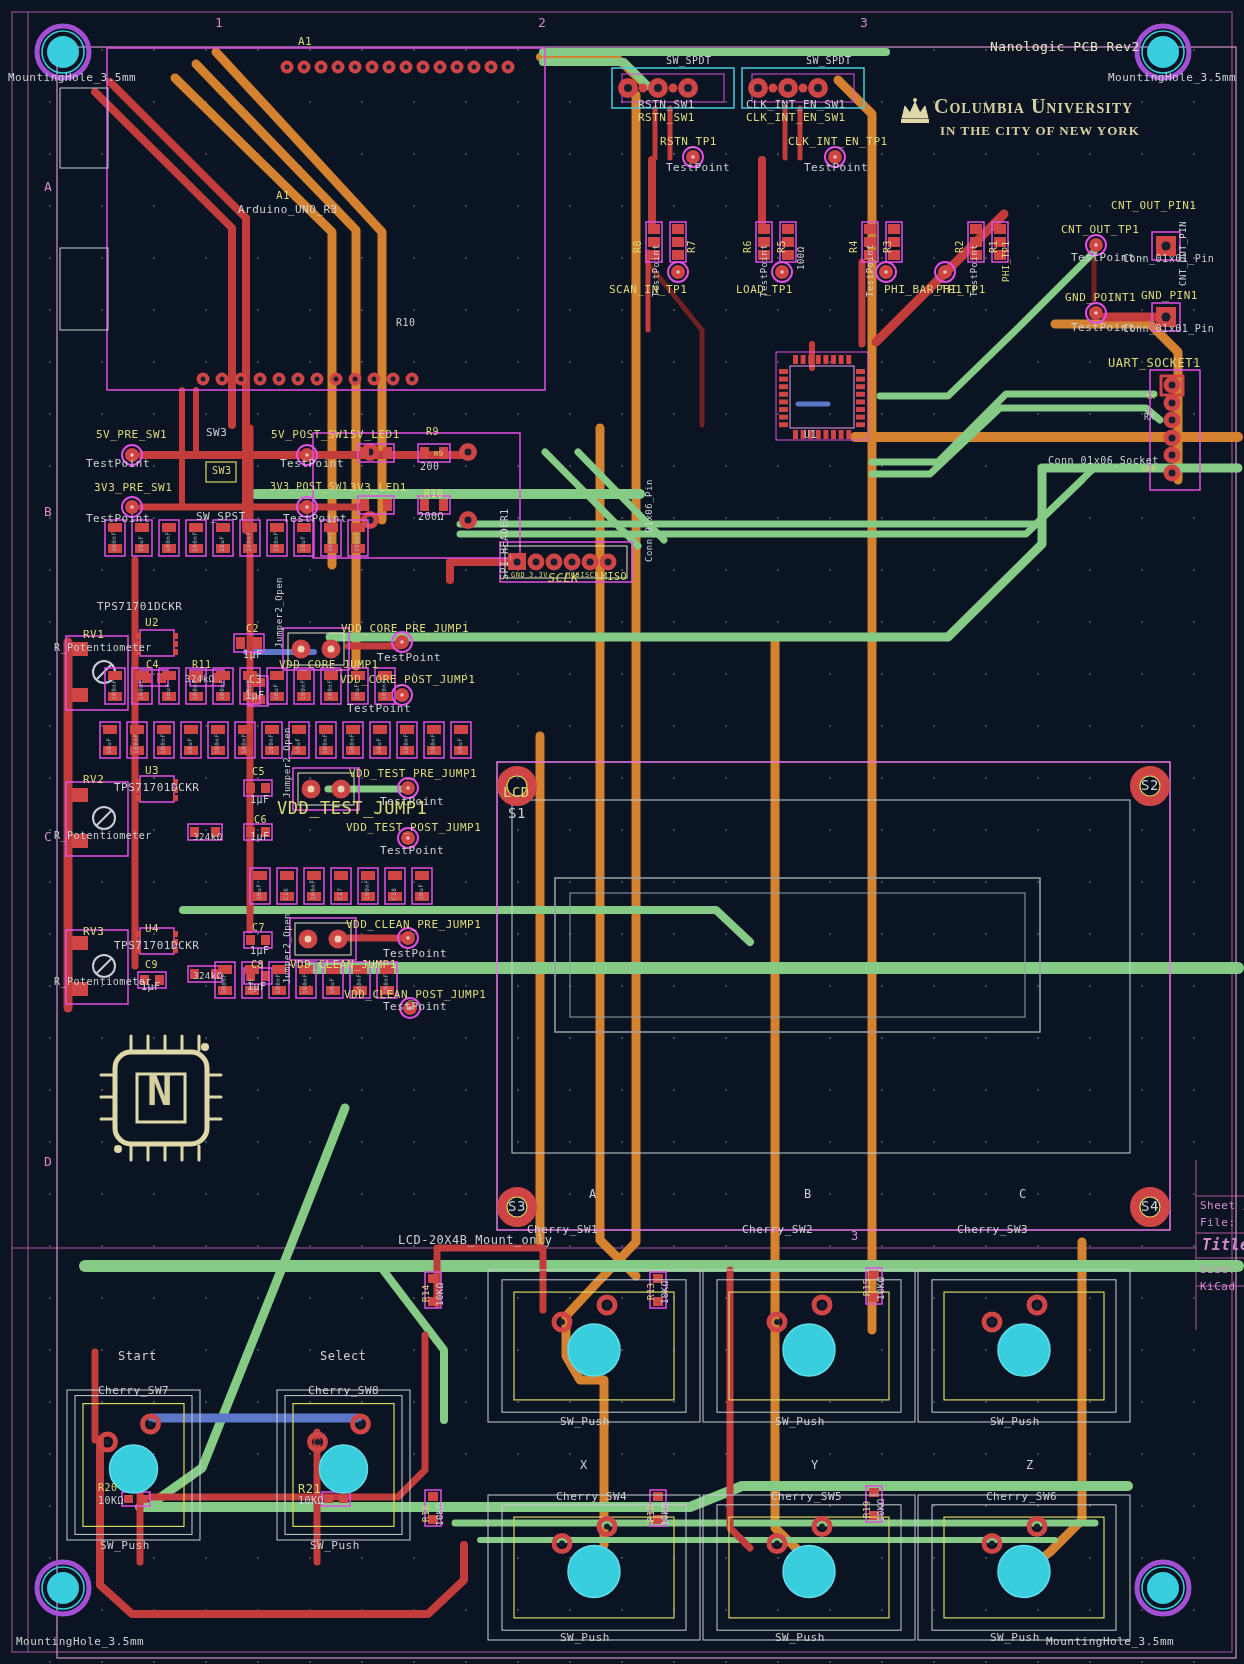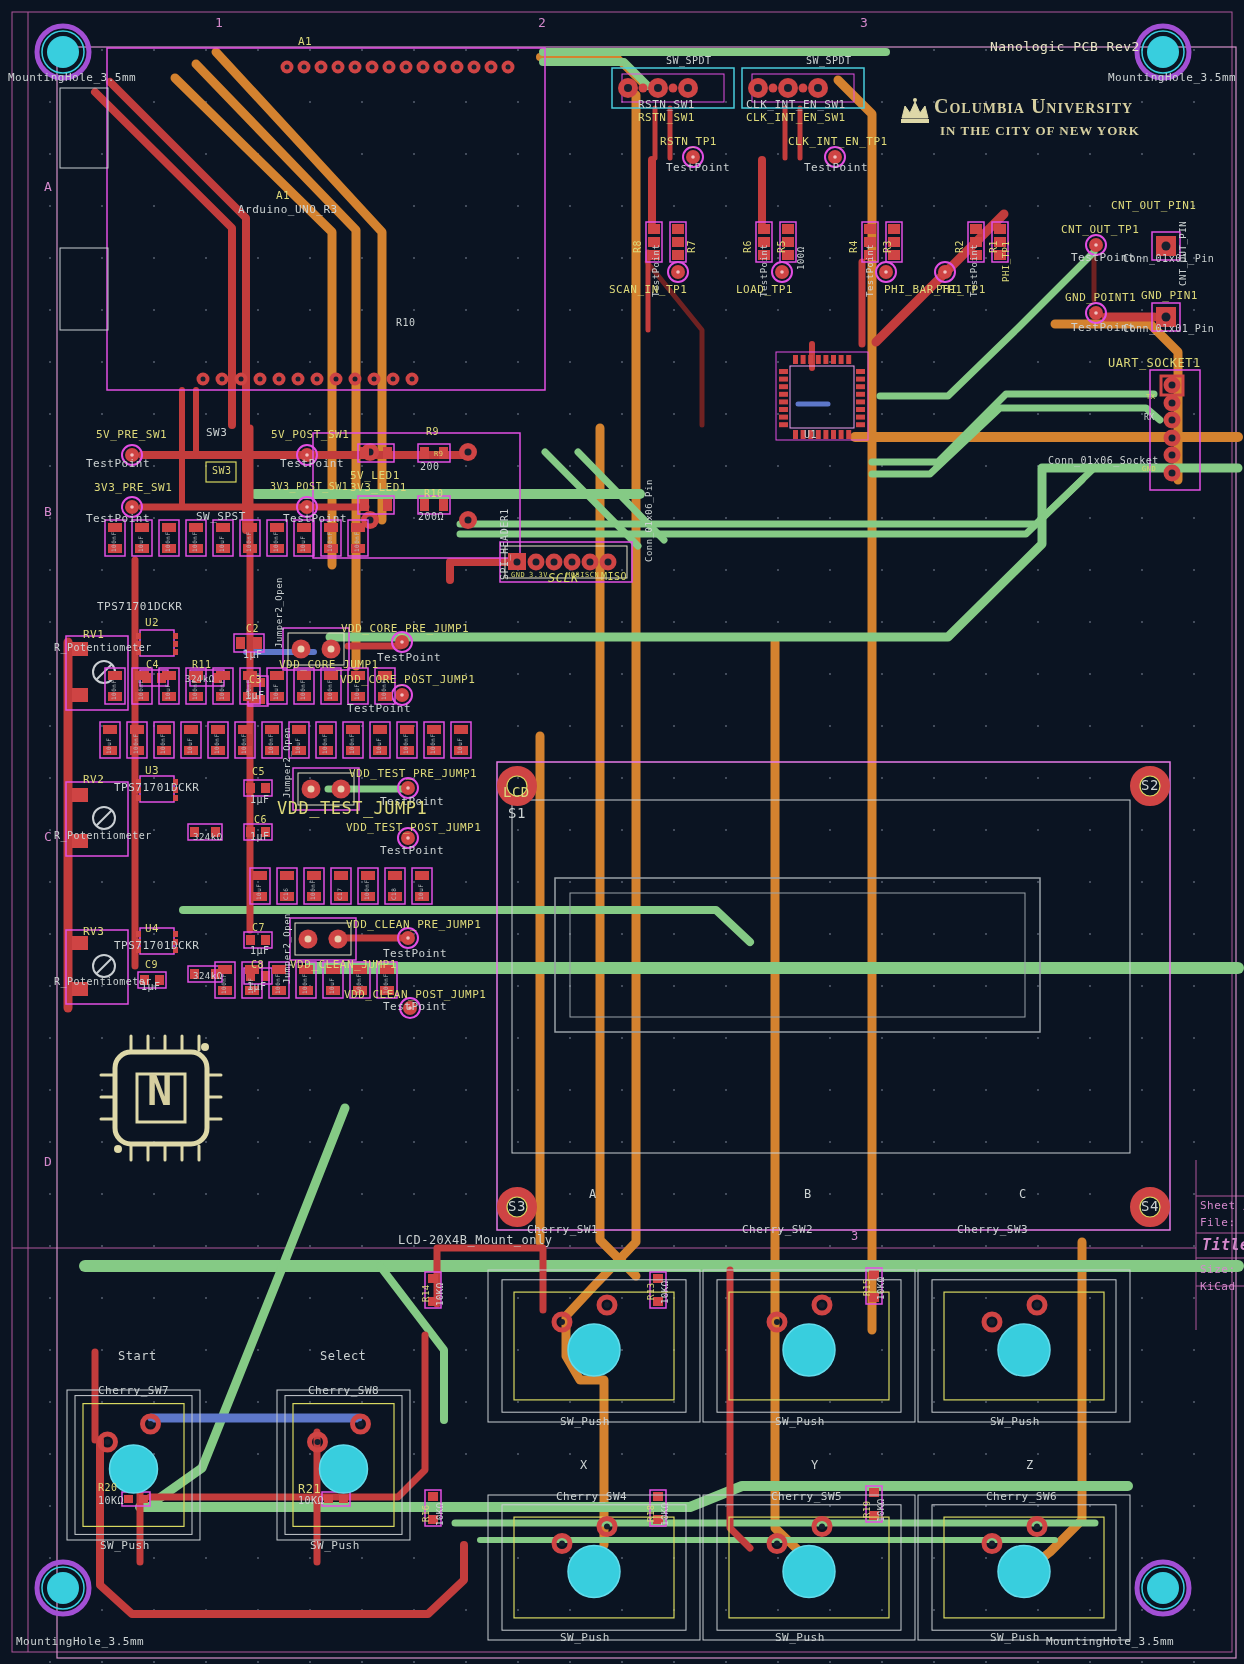--- a/index.html
+++ b/index.html
@@ -850,21 +850,21 @@
       <span class="lbl c-t" style="left: 1146px; top: 394px; font-size: 7px;">TX</span>
       <span class="lbl c-w" style="left: 1144px; top: 414px; font-size: 8px;">RX</span>
       <span class="lbl c-t" style="left: 1142px; top: 466px; font-size: 7px;">GND</span>
       <span class="lbl c-w" style="left: 1048px; top: 456px; font-size: 10px;">Conn_01x06_Socket</span>
       <span class="lbl c-y" style="left: 96px; top: 429px; font-size: 11px;">5V_PRE_SW1</span>
       <span class="lbl c-w" style="left: 86px; top: 458px; font-size: 11px;">TestPoint</span>
       <span class="lbl c-w" style="left: 206px; top: 427px; font-size: 11px;">SW3</span>
       <span class="lbl c-y" style="left: 212px; top: 466px; font-size: 10px;">SW3</span>
       <span class="lbl c-y" style="left: 271px; top: 429px; font-size: 11px;">5V_POST_SW1</span>
       <span class="lbl c-w" style="left: 280px; top: 458px; font-size: 11px;">TestPoint</span>
-      <span class="lbl c-y" style="left: 350px; top: 429px; font-size: 11px; margin-top: 41px;">5V_LED1</span>
+      <span class="lbl c-y" style="left: 350px; top: 429px; font-size: 11px;">5V_LED1</span>
       <span class="lbl c-y" style="left: 426px; top: 427px; font-size: 10px;">R9</span>
       <span class="lbl c-t" style="left: 434px; top: 451px; font-size: 7px;">R9</span>
       <span class="lbl c-w" style="left: 420px; top: 462px; font-size: 10px;">200</span>
       <span class="lbl c-y" style="left: 94px; top: 482px; font-size: 11px;">3V3_PRE_SW1</span>
       <span class="lbl c-w" style="left: 86px; top: 513px; font-size: 11px;">TestPoint</span>
       <span class="lbl c-w" style="left: 196px; top: 511px; font-size: 11px;">SW_SPST</span>
       <span class="lbl c-y" style="left: 270px; top: 482px; font-size: 10px;">3V3_POST_SW1</span>
       <span class="lbl c-y" style="left: 350px; top: 482px; font-size: 11px;">3V3_LED1</span>
       <span class="lbl c-w" style="left: 283px; top: 513px; font-size: 11px;">TestPoint</span>
       <span class="lbl c-y" style="left: 424px; top: 489px; font-size: 10px;">R10</span>

